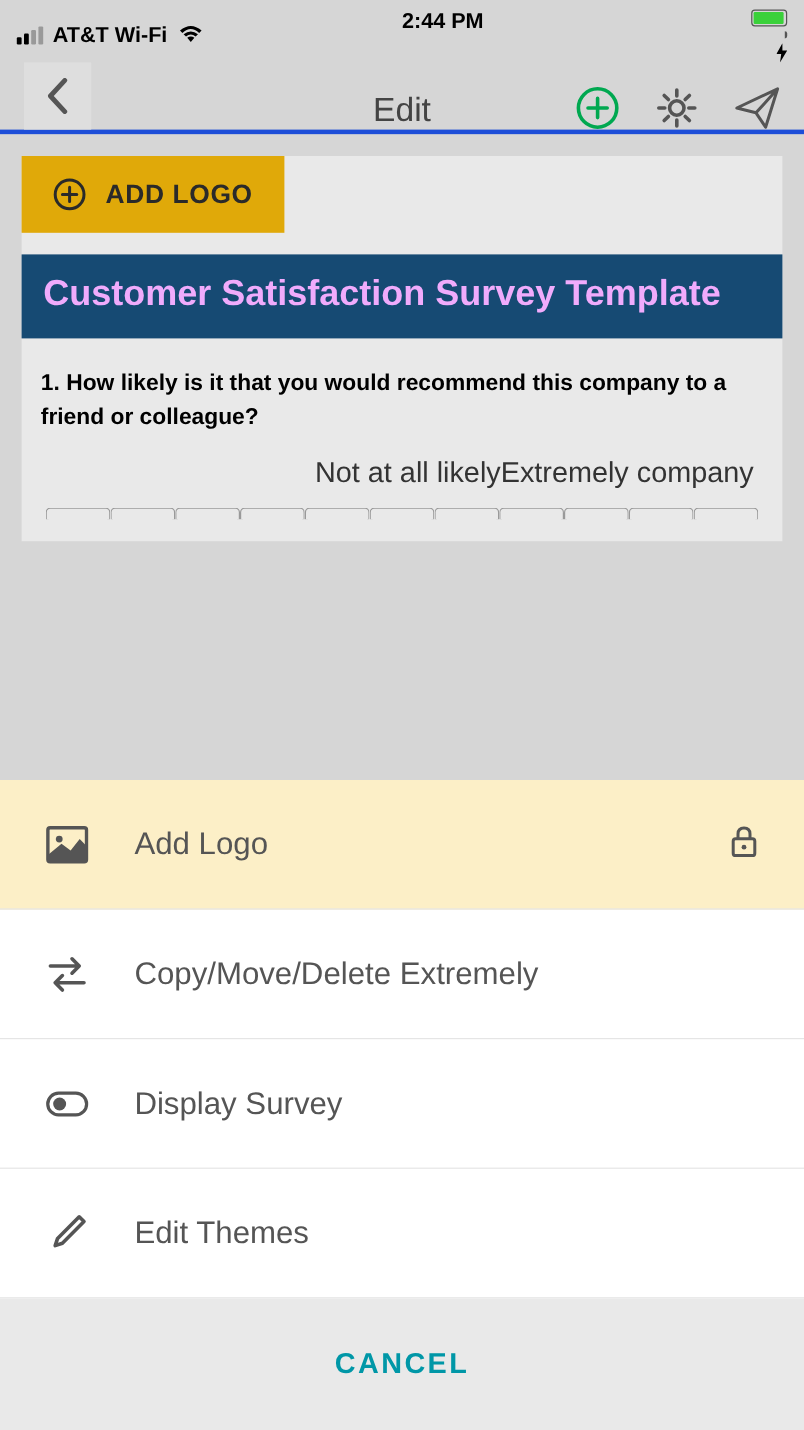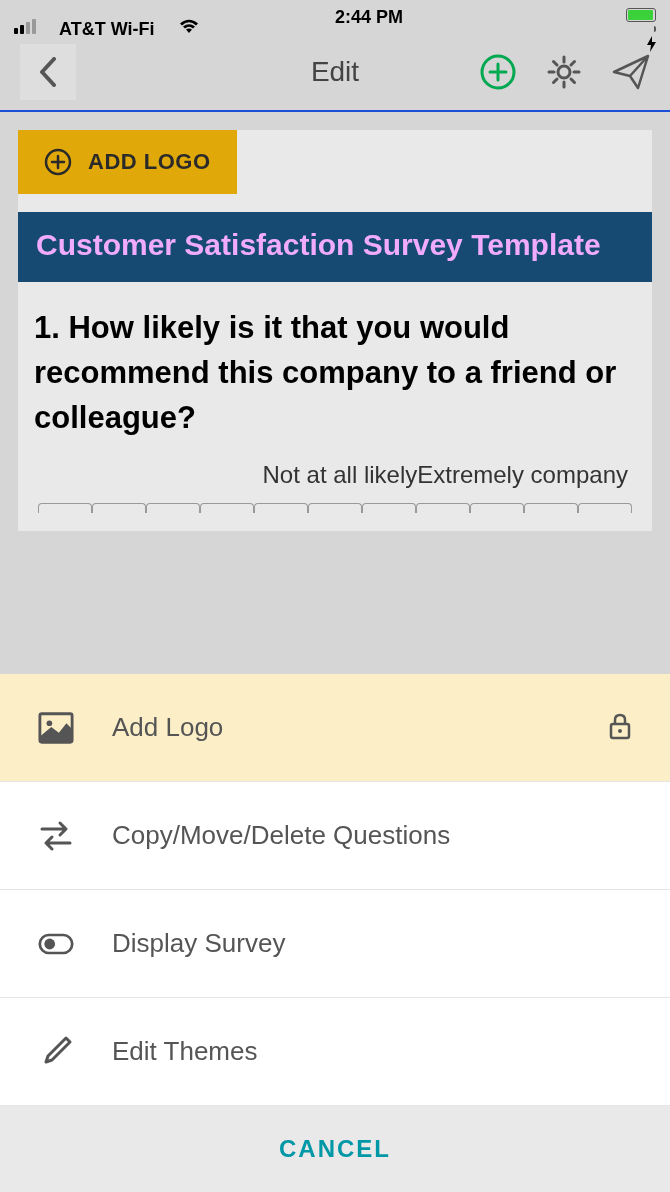--- a/index.html
+++ b/index.html
@@ -17,46 +17,46 @@
       height: 34px;
       display: flex;
       align-items: center;
       justify-content: space-between;
       padding: 0 14px;
       font-size: 18px;
       font-weight: 600;
       color: #000;
       background: #d6d6d6;
     }
-    .status-left { display: flex; align-items: flex-start; gap: 23px; margin-top: 24px; }
+    .status-left { display: flex; align-items: center; gap: 8px; margin-top: 24px; }
     .status-signal { display: flex; align-items: flex-end; gap: 2px; }
     .signal-bar { width: 4px; background: #000; border-radius: 1px; }
     .signal-bar.b1 { height: 6px; }
     .signal-bar.b2 { height: 9px; background: #000; }
     .signal-bar.b3 { height: 12px; background: #999; }
     .signal-bar.b4 { height: 15px; background: #999; }
     .wifi-icon { margin-left: 2px; }
     .status-center { position: absolute; left: 50%; transform: translateX(-50%); font-weight: 600; margin-left: 34px; }
     .status-right { display: flex; align-items: flex-end; gap: 4px; flex-direction: column; }
     .battery-outline { 
       width: 30px; height: 14px; border: 1.5px solid #555; border-radius: 3px; 
       position: relative; display: flex; align-items: center; padding: 1px;
     }
     .battery-fill { background: #3ad13a; height: 100%; border-radius: 1px; }
     .battery-cap { width: 2px; height: 6px; background: #555; border-radius: 0 2px 2px 0; }
     
     
     .header {
       height: 78px;
       display: flex;
-      align-items: center;
+      align-items: flex-end;
       justify-content: space-between;
       padding: 0 20px;
       background: #d6d6d6;
-      border-bottom: 2px solid #1d4ed8;
+      border-bottom: 4px solid #1d4ed8;
     }
     .header-back {
       width: 56px; height: 56px;
       background: #dedede;
       display: flex; align-items: center; justify-content: center;
     }
     .header-title { 
       font-size: 28px; 
       color: #444; 
       font-weight: 400;
@@ -92,21 +92,21 @@
       color: #f0abfc;
       padding: 16px 18px 20px;
       font-size: 30px;
       font-weight: 700;
       margin-top: 18px;
     }
     .question-block {
       padding: 24px 16px 18px;
     }
     .question-text {
-      font-size: 31px;
+      font-size: 19px;
       font-weight: 700;
       color: #000;
       line-height: 1.45;
     }
     .scale-labels {
       display: flex;
       justify-content: flex-end;
       font-size: 24px;
       color: #333;
       margin-top: 20px;
@@ -148,21 +148,21 @@
     }
     .menu-item:last-of-type { border-bottom: none; }
     .menu-icon { width: 36px; display: flex; align-items: center; justify-content: center; flex-shrink: 0; }
     .menu-label {
       font-size: 26px;
       color: #555;
       flex: 1;
     }
     .menu-lock { flex-shrink: 0; }
     .cancel-bar {
-      height: 86px;
+      height: 110px;
       display: flex;
       align-items: center;
       justify-content: center;
       background: #e9e9e9;
       color: #0097a7;
       font-size: 24px;
       font-weight: 700;
       letter-spacing: 2px;
     }
   </style>
@@ -278,21 +278,21 @@
     </div>
   </div>
 
   <div class="menu-item">
     <div class="menu-icon">
       <svg width="36" height="34" viewBox="0 0 36 34">
         <path d="M4 10 L28 10 L22 4 M28 10 L22 16" stroke="#555" stroke-width="3" fill="none" stroke-linecap="round" stroke-linejoin="round"></path>
         <path d="M32 24 L8 24 L14 18 M8 24 L14 30" stroke="#555" stroke-width="3" fill="none" stroke-linecap="round" stroke-linejoin="round"></path>
       </svg>
     </div>
-    <div class="menu-label">Copy/Move/Delete Questions</div>
+    <div class="menu-label">Copy/Move/Delete Extremely</div>
   </div>
 
   <div class="menu-item">
     <div class="menu-icon">
       <svg width="40" height="24" viewBox="0 0 40 24">
         <rect x="2" y="2" width="36" height="20" rx="10" stroke="#555" stroke-width="3" fill="none"></rect>
         <circle cx="13" cy="12" r="6" fill="#555"></circle>
       </svg>
     </div>
     <div class="menu-label">Display Survey</div>

